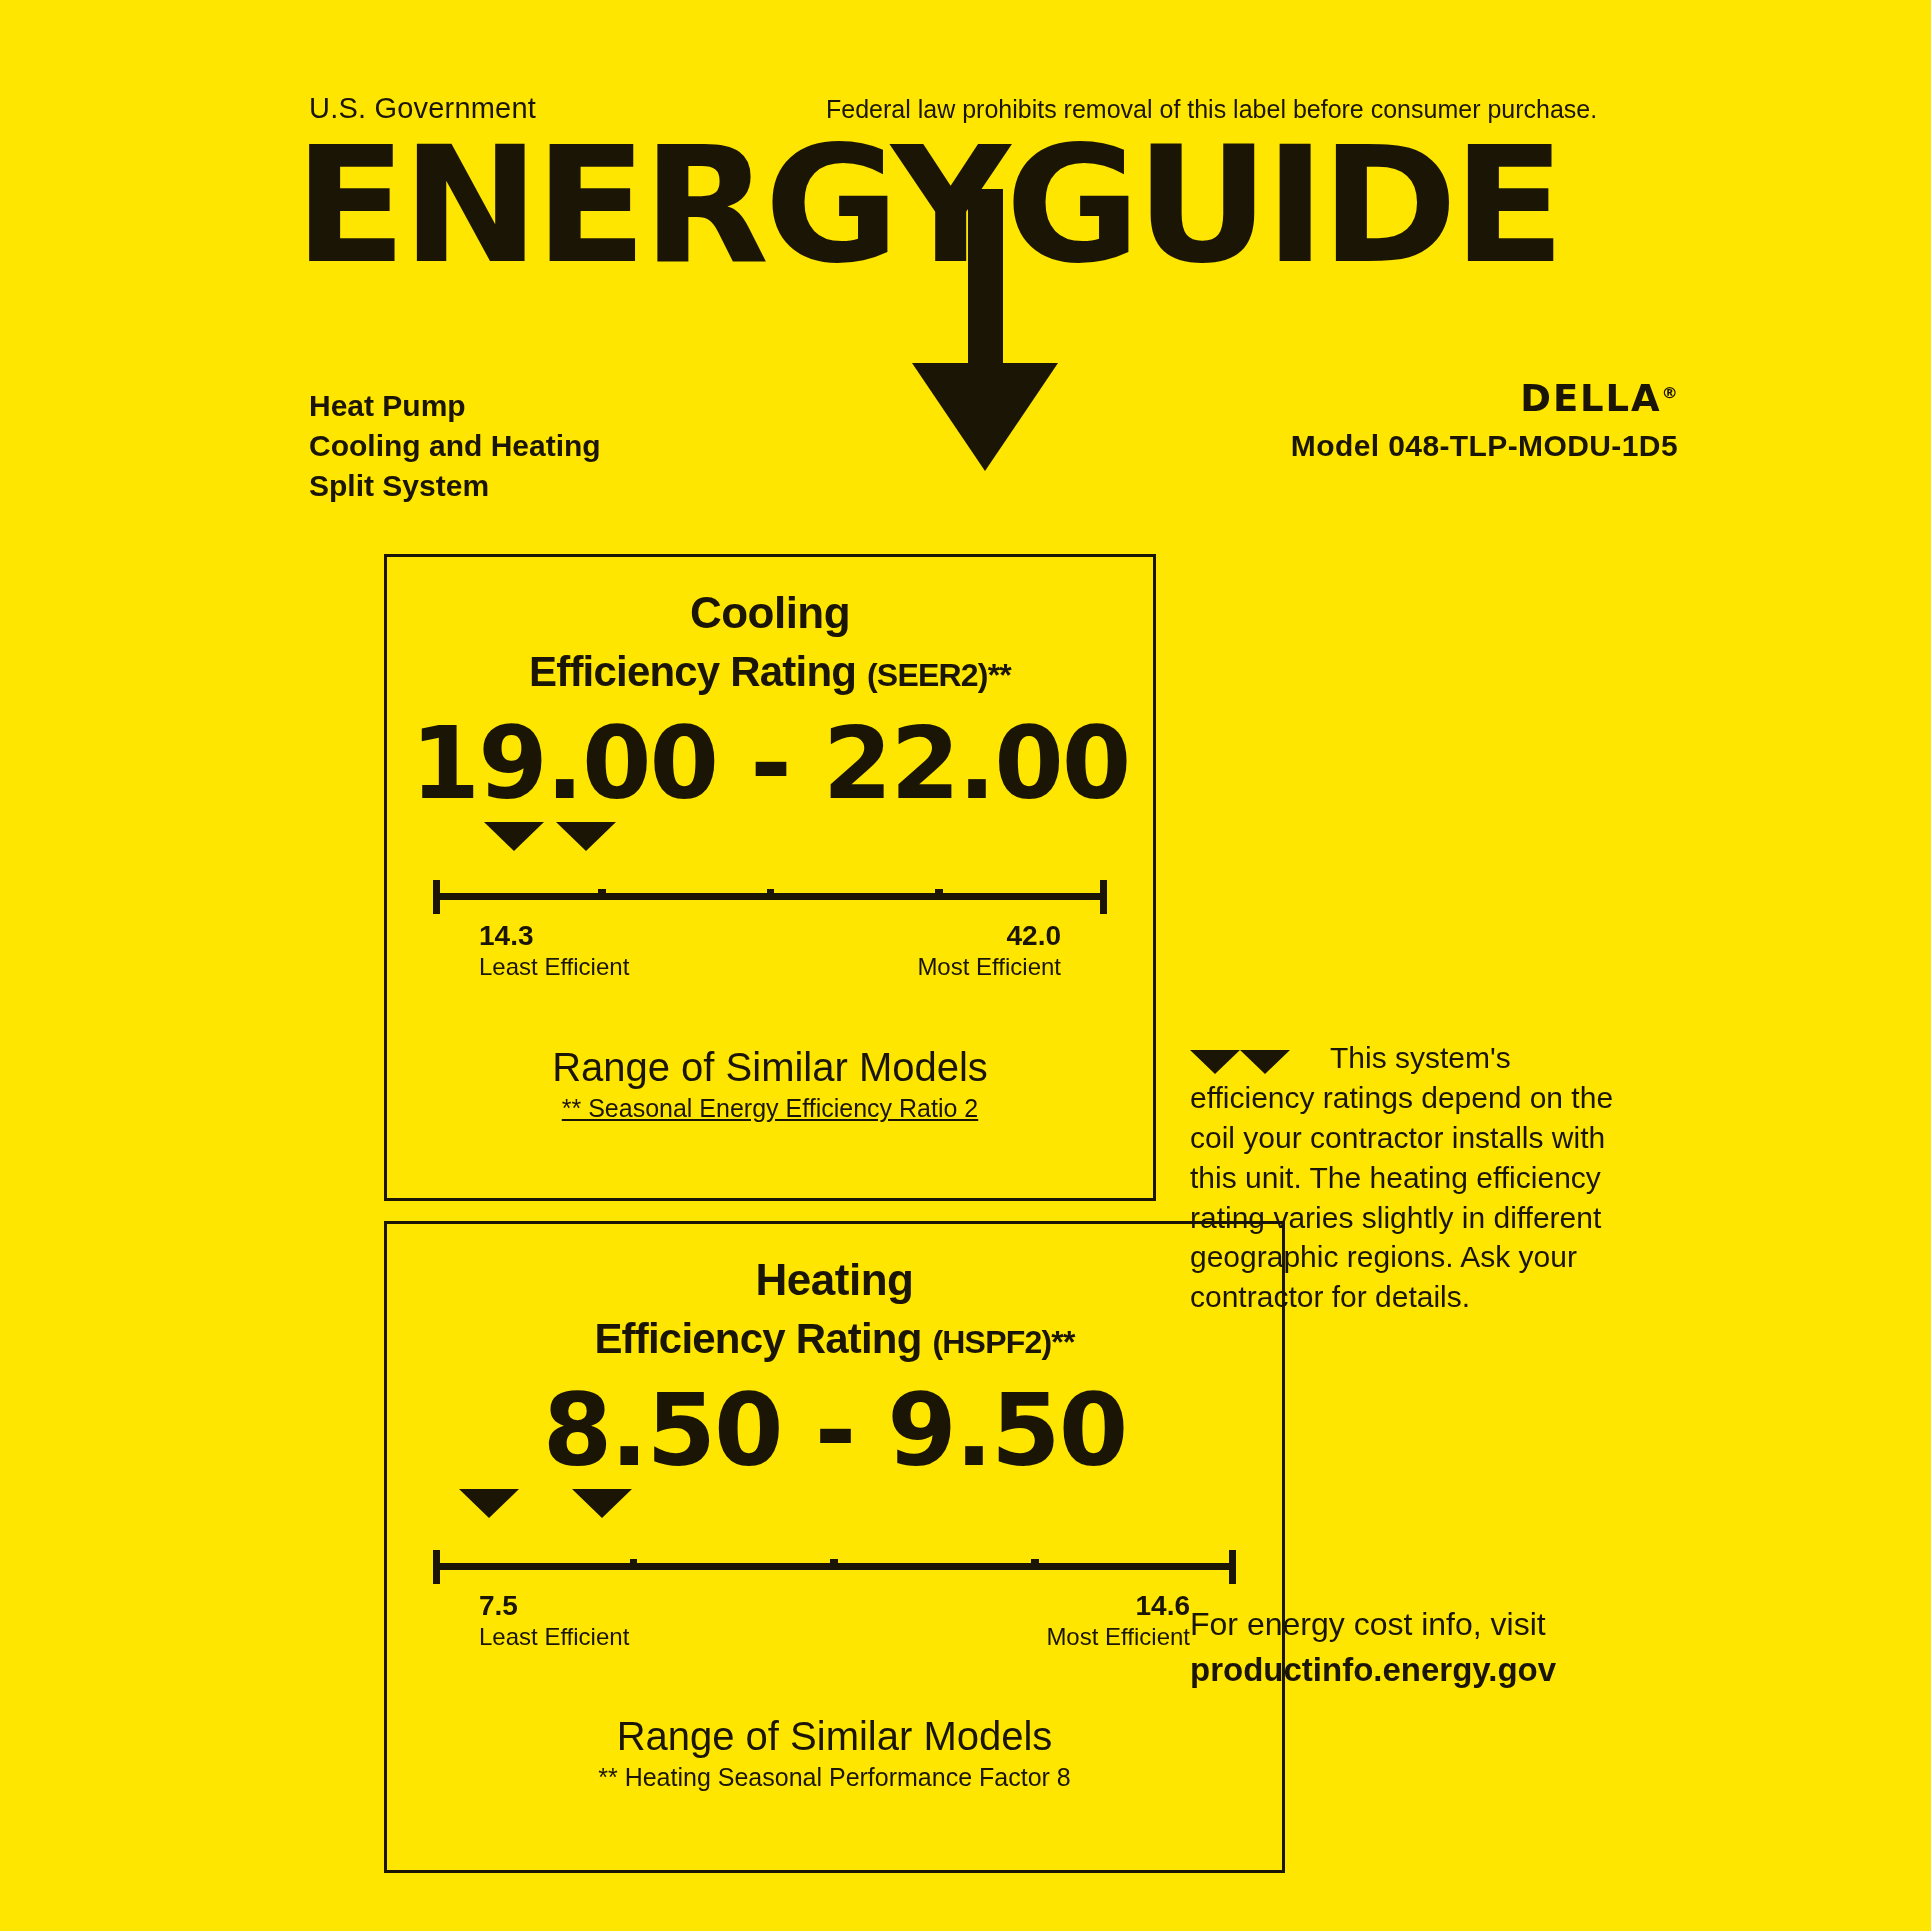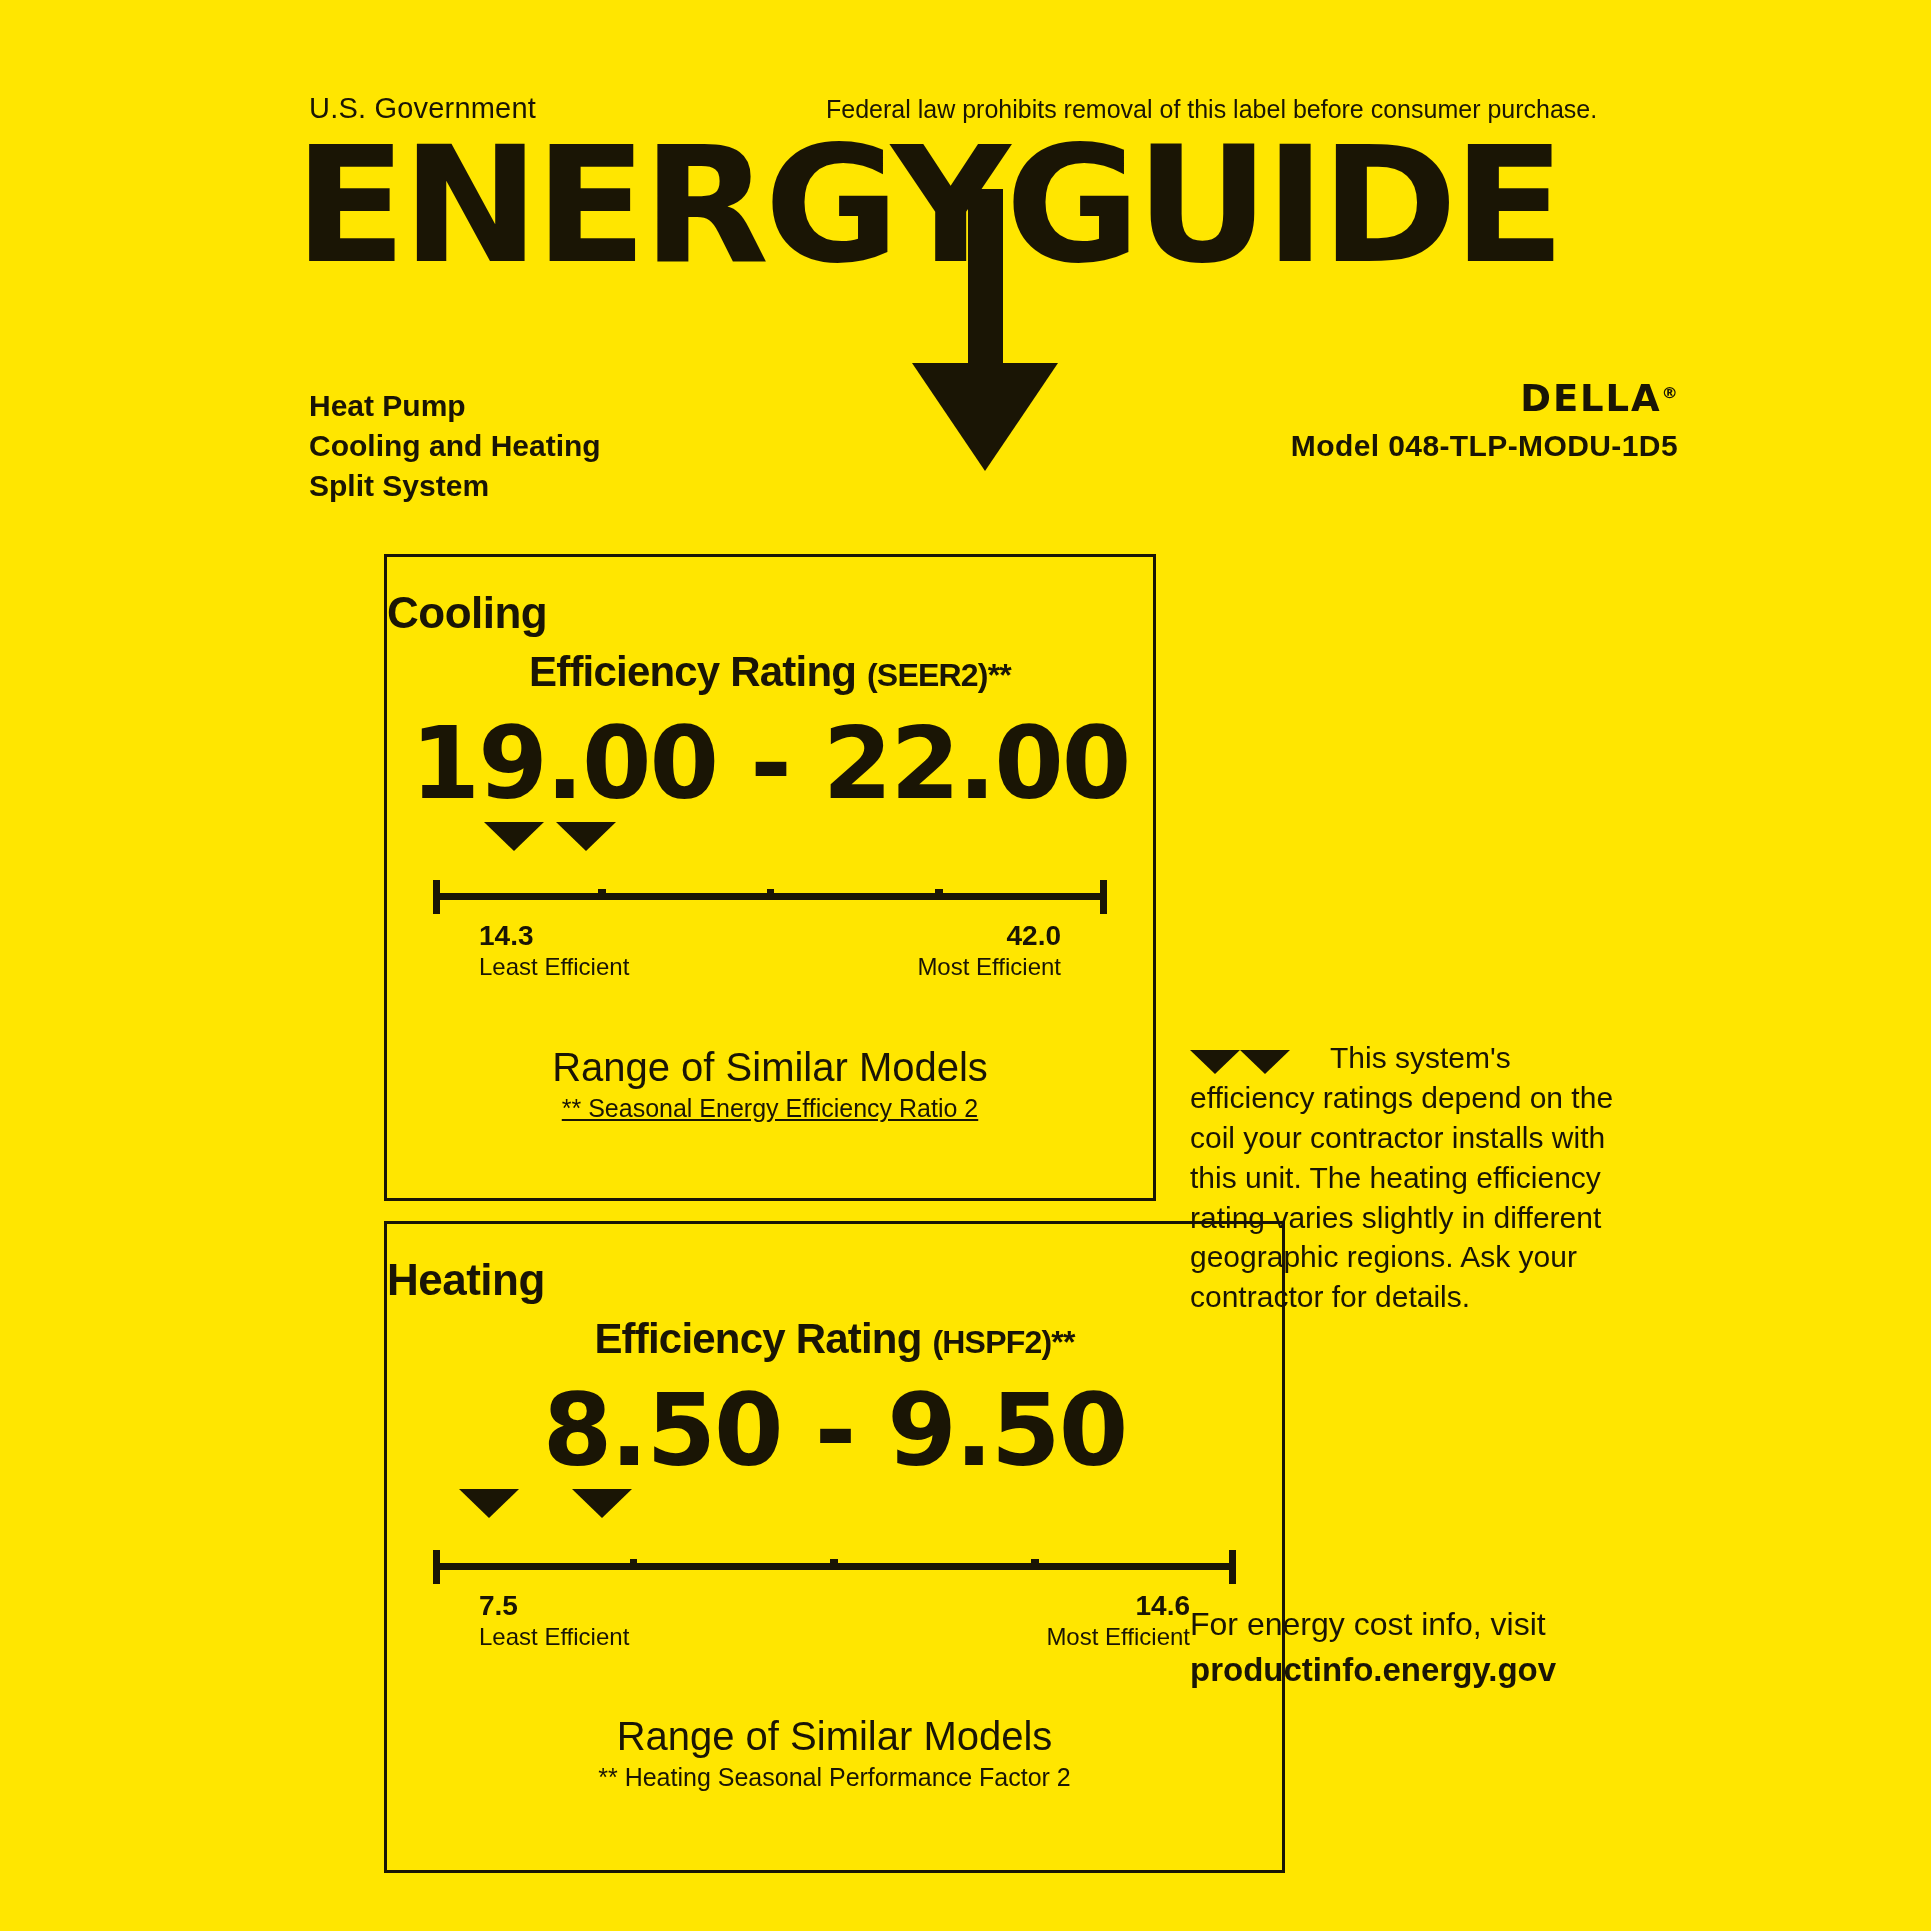--- a/index.html
+++ b/index.html
@@ -116,20 +116,21 @@
   
   .box {
     position: absolute;
     border: 3.9px solid #1a1505;
     box-sizing: border-box;
   }
   #cooling-box { left: 384px; top: 554px; width: 772px; height: 647px; }
   #heating-box { left: 384px; top: 1221px; width: 901px; height: 652px; }
 
   .box-head {
+    text-align: center;
     font-weight: 700;
     font-size: 44px;
     margin-top: 31px;
     letter-spacing: -0.5px;
   }
   .box-sub {
     text-align: center;
     font-weight: 700;
     font-size: 42px;
     margin-top: 9.7px;
@@ -348,21 +349,21 @@
         <span class="l">7.5</span>
         <span class="r">14.6</span>
       </div>
       <div class="endsubs">
         <span class="l">Least Efficient</span>
         <span class="r">Most Efficient</span>
       </div>
     </div>
 
     <div class="range-of" style="top:490px;">Range of Similar Models</div>
-    <div class="footnote" style="top:539px;">** Heating Seasonal Performance Factor 2</div>
+    <div class="footnote" style="top:539px;">** Heating Seasonal Performance Factor 8</div>
   </div>
 
   <div class="note-tri-wrap">
     <div class="note-tri" style="left:0;"></div>
     <div class="note-tri" style="left:50px;"></div>
   </div>
   <div class="note">
     <span style="display:inline-block;width:140px;">&nbsp;</span><span>This system's efficiency ratings depend on the coil your contractor installs with this unit. The heating efficiency rating varies slightly in different geographic regions. Ask your contractor for details.</span>
   </div>
 

